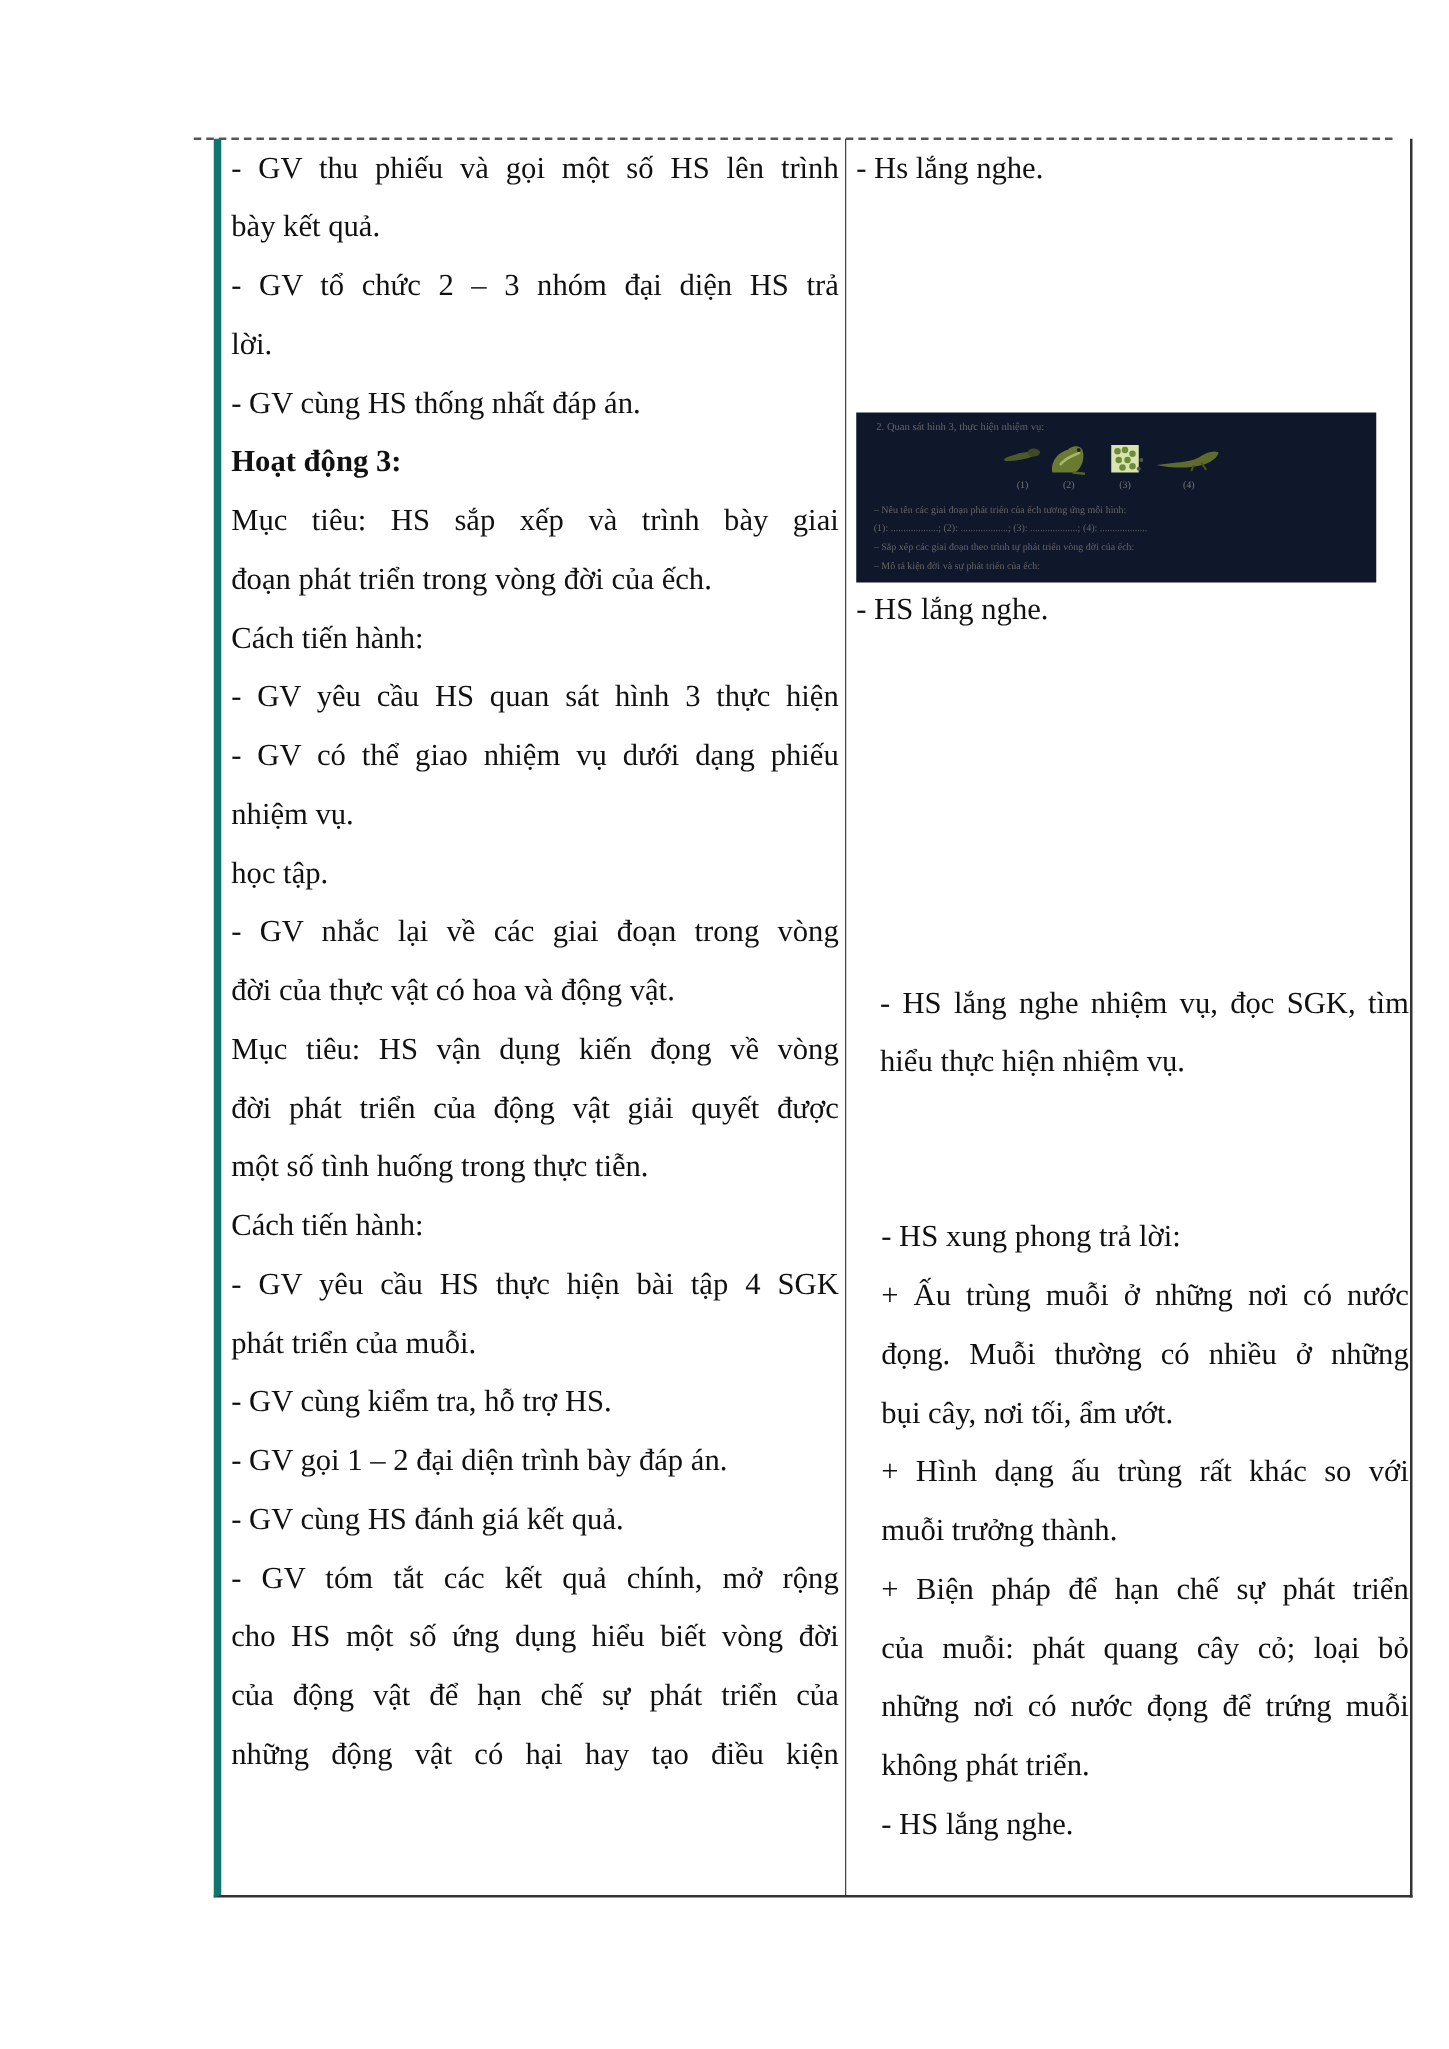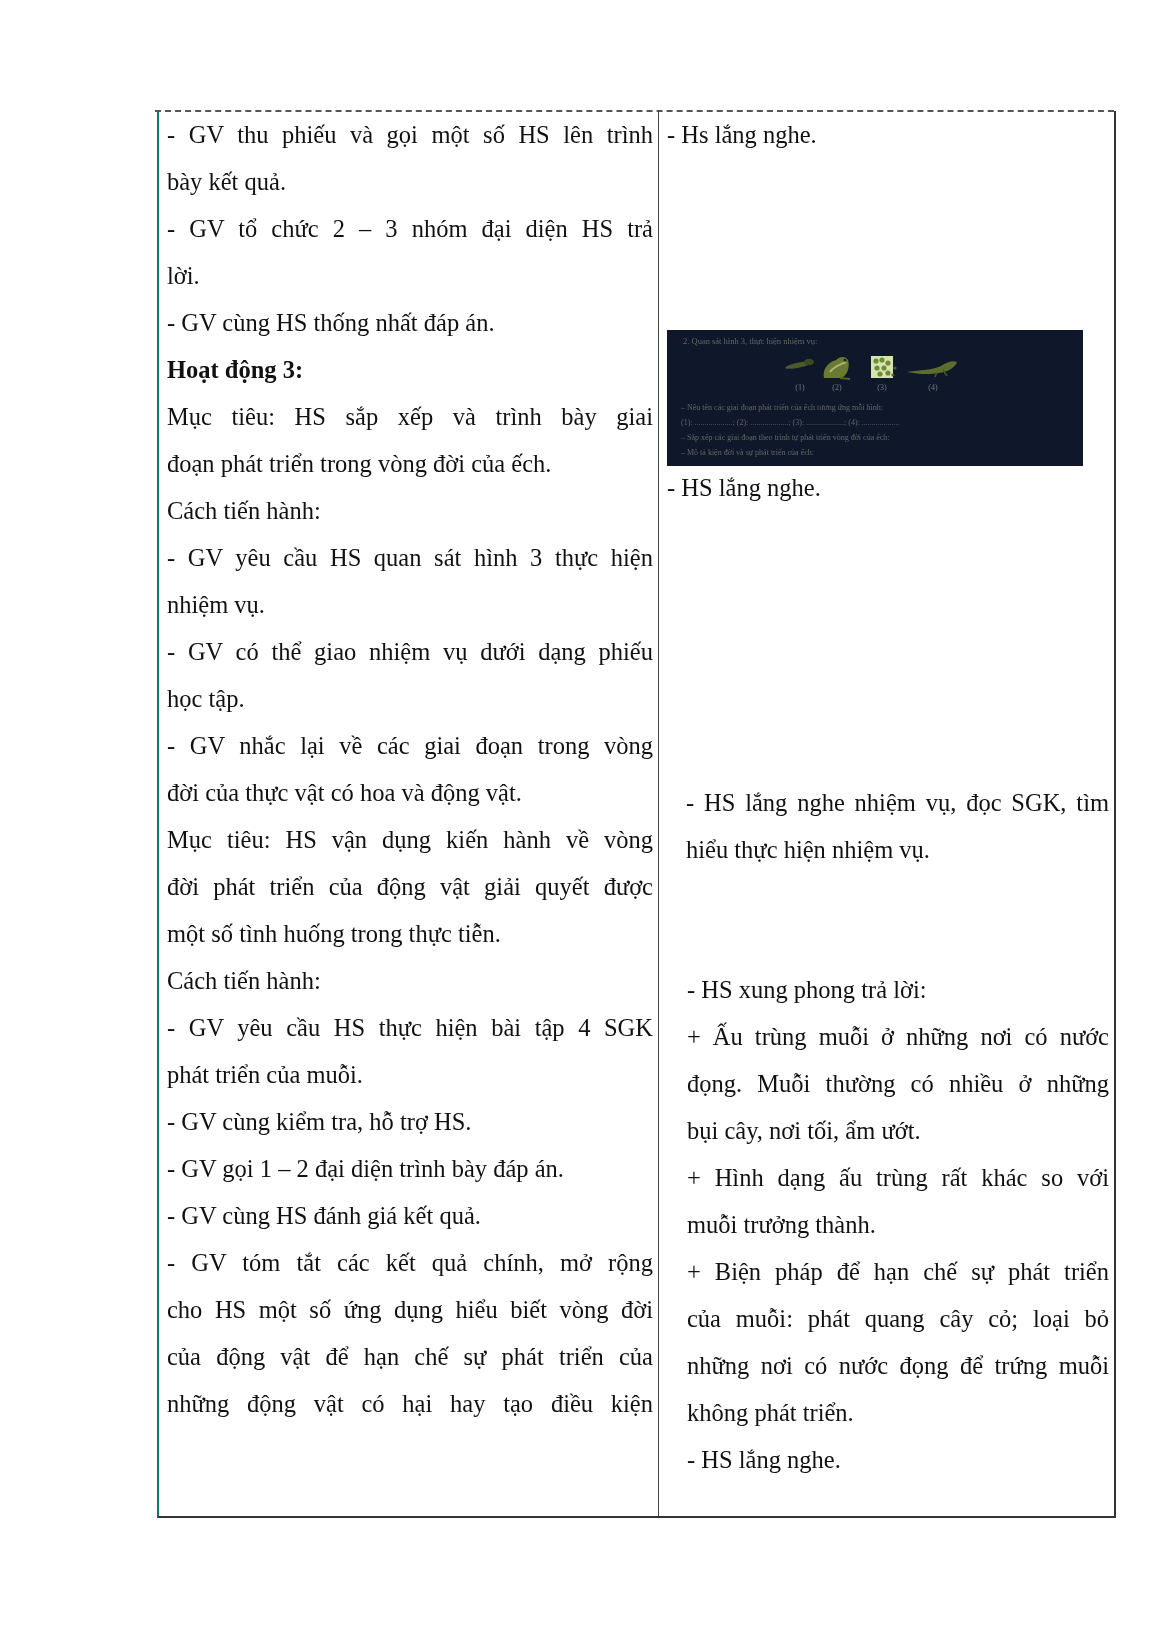--- a/index.html
+++ b/index.html
@@ -1,19 +1,19 @@
 <!DOCTYPE html>
 <html><head>
 <meta charset="utf-8">
 <style>
   html, body { margin: 0; padding: 0; background: #ffffff; }
   body { width: 1159px; height: 1639px; position: relative; overflow: hidden;
          font-family: "Liberation Serif", "DejaVu Serif", serif; color: #111; }
-  .table { position: absolute; left: 157px; top: 111px; width: 959px; height: 1407px;
-           border-left: 2px solid #0f766e; border-right: 2px solid #333; border-bottom: 2px solid #333;
+  .table { position: absolute; left: 171px; top: 111px; width: 959px; height: 1407px;
+           border-left: 6px solid #0f766e; border-right: 2px solid #333; border-bottom: 2px solid #333;
            box-sizing: border-box; }
   .table-top { position: absolute; left: 155px; top: 110px; width: 959px; height: 0;
                border-top: 2px dashed #555; }
   .divider { position: absolute; left: 499px; top: 0; bottom: 0; width: 0; border-left: 1px solid #444; }
   .col { position: absolute; top: 0; box-sizing: border-box; }
   .col-left { left: 8px; width: 486px; }
   .col-right { left: 508px; width: 442px; }
   .line { font-size: 24.5px; line-height: 47px; height: 47px; white-space: nowrap; }
   .just { text-align: justify; text-align-last: justify; }
   .bold { font-weight: bold; }
@@ -38,26 +38,26 @@
     <div class="line just">- GV thu phiếu và gọi một số HS lên trình</div>
     <div class="line">bày kết quả.</div>
     <div class="line just">- GV tổ chức 2 – 3 nhóm đại diện HS trả</div>
     <div class="line">lời.</div>
     <div class="line">- GV cùng HS thống nhất đáp án.</div>
     <div class="line bold">Hoạt động 3:</div>
     <div class="line just">Mục tiêu: HS sắp xếp và trình bày giai</div>
     <div class="line">đoạn phát triển trong vòng đời của ếch.</div>
     <div class="line">Cách tiến hành:</div>
     <div class="line just">- GV yêu cầu HS quan sát hình 3 thực hiện</div>
+    <div class="line just">- GV có thể giao nhiệm vụ dưới dạng phiếu</div>
     <div class="line">nhiệm vụ.</div>
-    <div class="line just">- GV có thể giao nhiệm vụ dưới dạng phiếu</div>
     <div class="line">học tập.</div>
     <div class="line just">- GV nhắc lại về các giai đoạn trong vòng</div>
     <div class="line">đời của thực vật có hoa và động vật.</div>
-    <div class="line just">Mục tiêu: HS vận dụng kiến hành về vòng</div>
+    <div class="line just">Mục tiêu: HS vận dụng kiến đọng về vòng</div>
     <div class="line just">đời phát triển của động vật giải quyết được</div>
     <div class="line">một số tình huống trong thực tiễn.</div>
     <div class="line">Cách tiến hành:</div>
     <div class="line just">- GV yêu cầu HS thực hiện bài tập 4 SGK</div>
     <div class="line">phát triển của muỗi.</div>
     <div class="line">- GV cùng kiểm tra, hỗ trợ HS.</div>
     <div class="line">- GV gọi 1 – 2 đại diện trình bày đáp án.</div>
     <div class="line">- GV cùng HS đánh giá kết quả.</div>
     <div class="line just">- GV tóm tắt các kết quả chính, mở rộng</div>
     <div class="line just">cho HS một số ứng dụng hiểu biết vòng đời</div>

